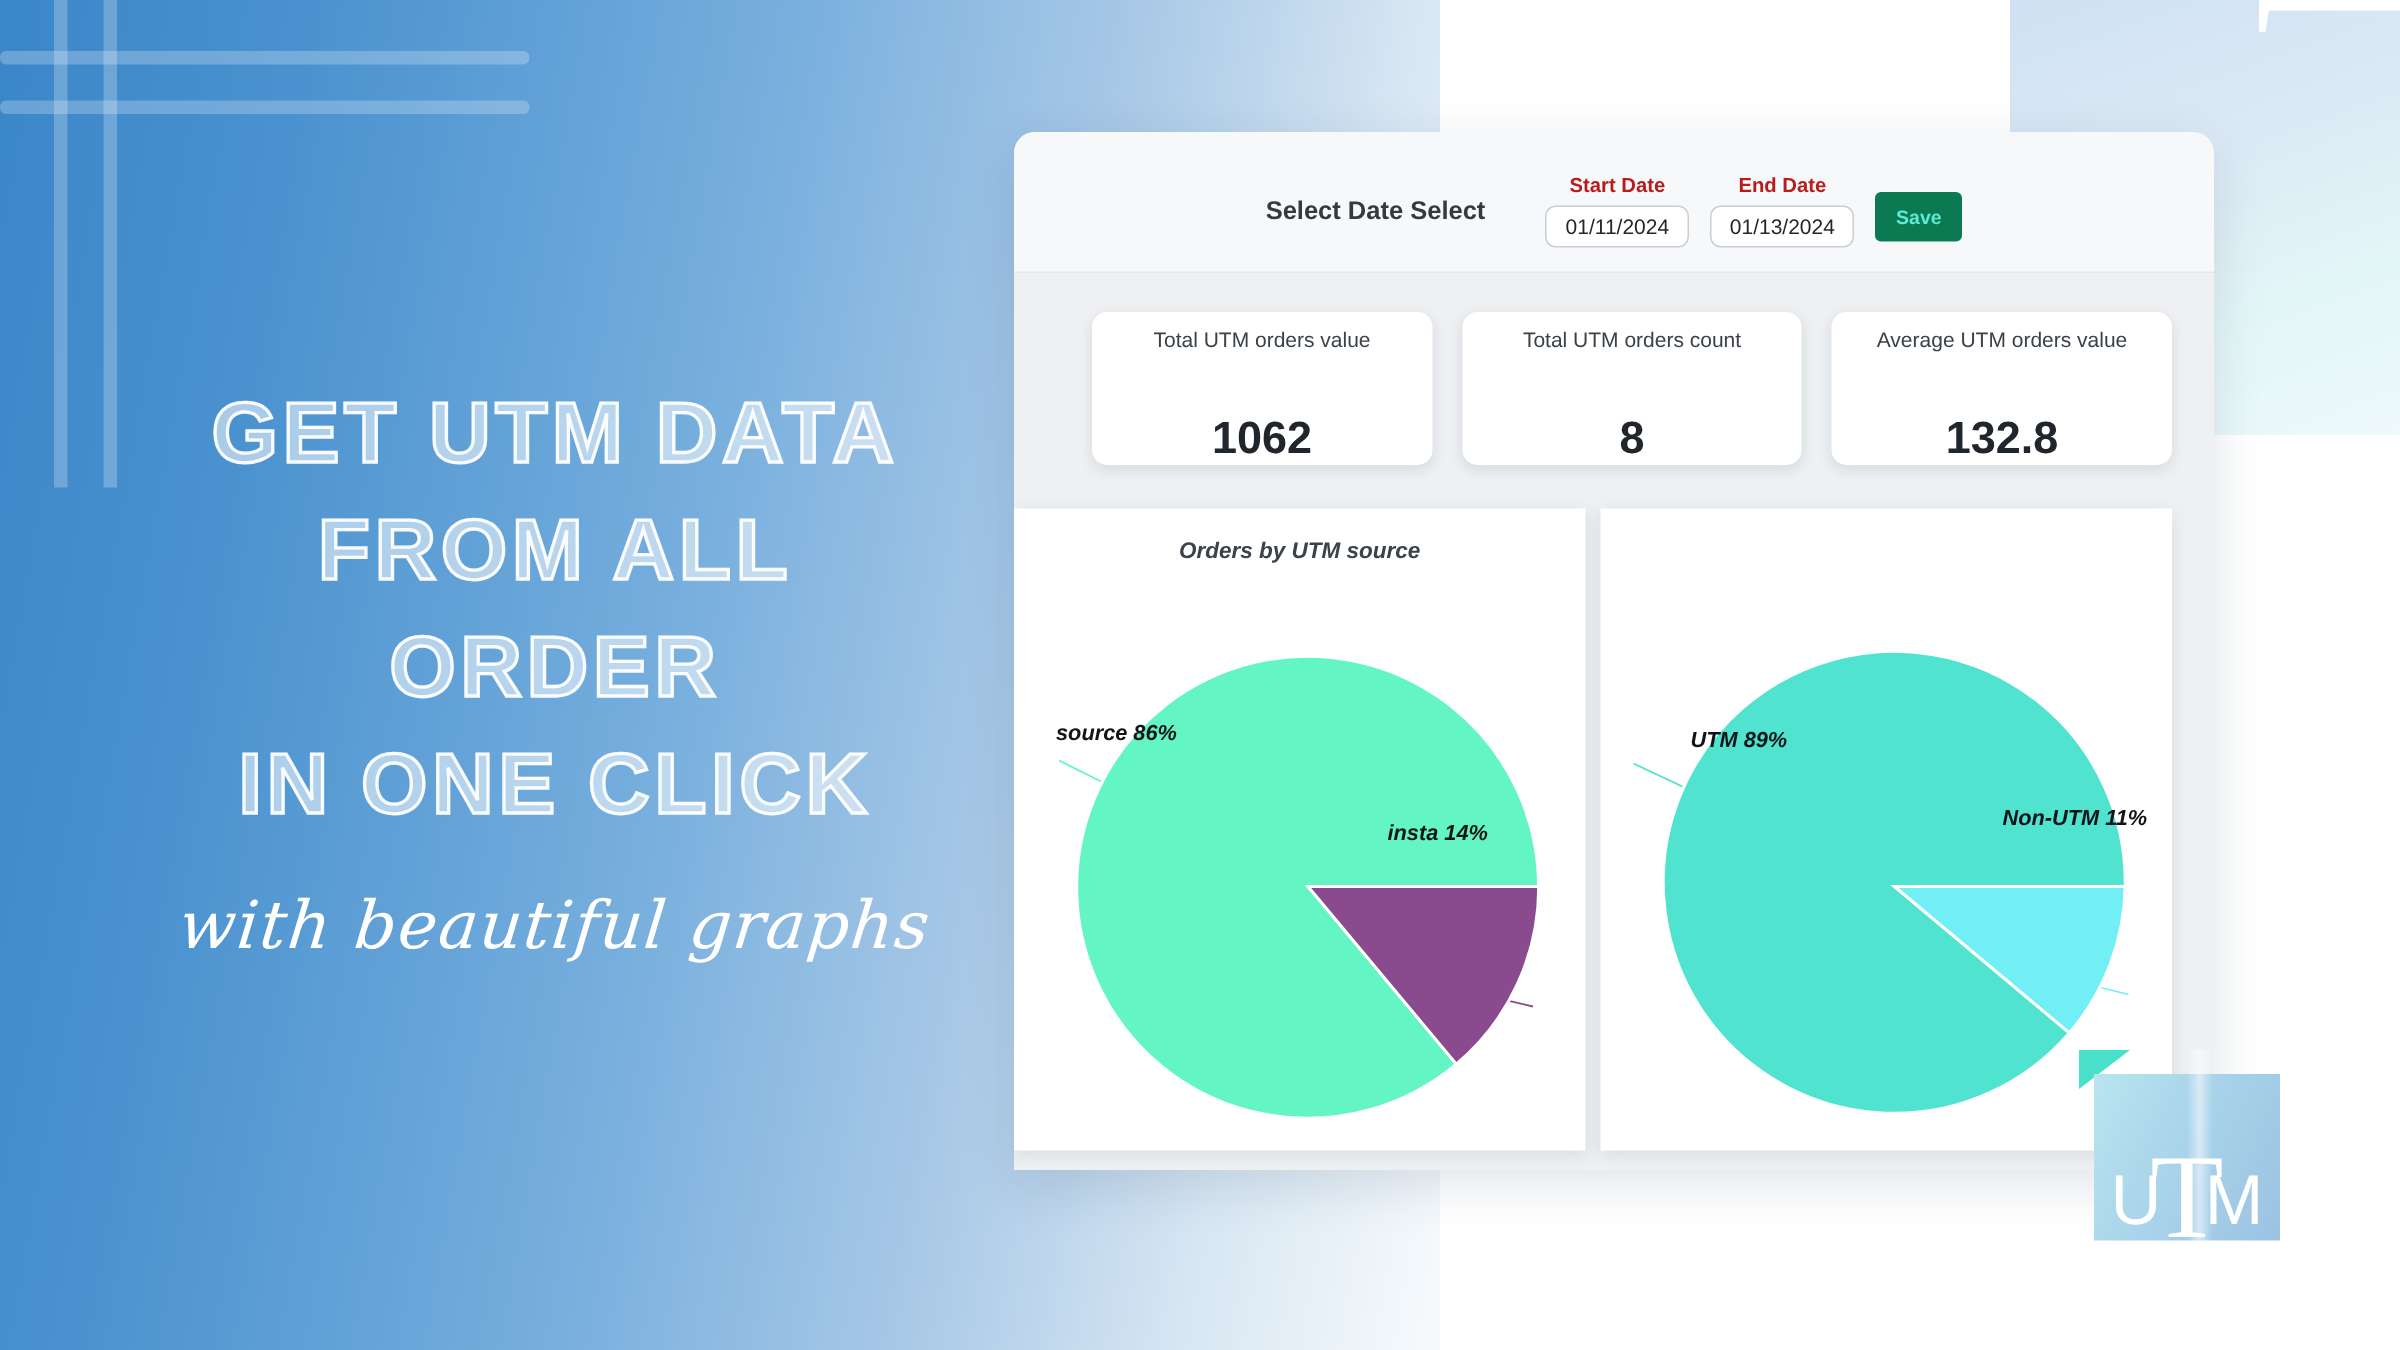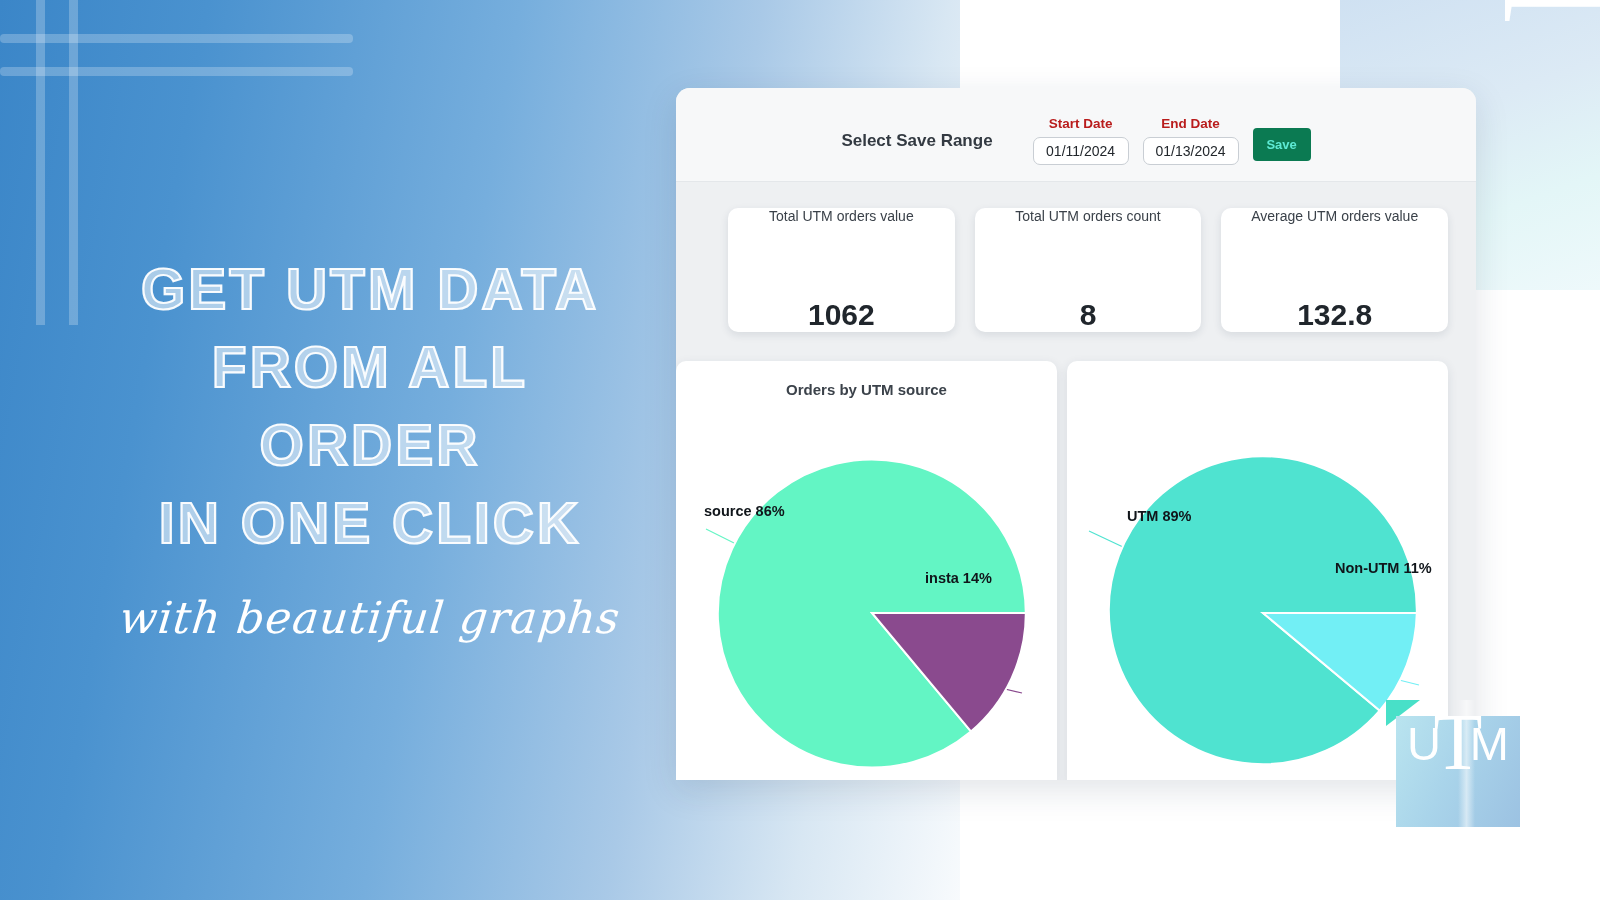--- a/index.html
+++ b/index.html
@@ -83,51 +83,51 @@
   }
   #save-button {
     width:58px; height:33px; background:#0b7a52; color:#5eead4;
     border:none; border-radius:4px; font-size:13px; font-weight:700;
     margin-bottom:4px; cursor:pointer; font-family:"Liberation Sans", sans-serif;
   }
 
   
   #stats { display:flex; gap:20px; padding:26px 28px 0 52px; }
   .stat-card {
-    flex:1; height:124px; background:#ffffff; border-radius:10px;
+    flex:1; height:102px; background:#ffffff; border-radius:10px;
     box-shadow:0 3px 9px rgba(30,50,75,0.11);
-    display:flex; flex-direction:column; align-items:center; justify-content:space-between;
+    display:flex; flex-direction:column; align-items:center; justify-content:flex-end;gap:36px;
   }
   .stat-label { font-size:14px; color:#3a4149; margin-bottom:6px; }
   .stat-value { font-size:30px; font-weight:700; color:#20262c; }
 
   
   #charts { display:flex; gap:10px; padding:29px 28px 0 0px; }
   .chart-card {
-    width:393px; height:428px; background:#ffffff; border-radius:10px;
+    width:393px; height:428px; background:#ffffff; border-radius:0;
     box-shadow:0 3px 11px rgba(30,50,75,0.10);
-    position:relative; overflow:hidden;
+    position:relative; overflow:hidden;font-style:italic;
   }
   .chart-card.left  { margin-left:0px; }
   .chart-title {
     text-align:center; padding-top:20px;
     font-size:15px; font-weight:700; color:#3b424a;
   }
   .pie-wrap { position:absolute; left:0; top:52px; width:393px; height:376px; }
   .pie-svg { display:block; margin:0 auto; }
   .pie-label {
     position:absolute; font-size:14.5px; font-weight:700; color:#10151a;
     white-space:nowrap;
   }
 
   
   #logo-badge {
     position:absolute; left:1396px; top:716px; width:124px; height:111px;
     background:linear-gradient(115deg,#b9e4ef 0%, #a9d4ea 45%, #9cc2e2 100%);
-    display:flex; align-items:flex-start; justify-content:center;
+    display:flex; align-items:flex-end; justify-content:center;
   }
   #logo-badge .logo-text {
     position:relative; font-family:"Liberation Sans", sans-serif;
     font-size:47px; font-weight:400; color:#ffffff; letter-spacing:0px;
   }
   #logo-badge .logo-T {
     position:absolute; left:50%; top:50%;
     transform:translate(-50%,-52%);
     font-family:"Liberation Serif", serif;
     font-size:80px; color:#ffffff; line-height:1;
@@ -163,21 +163,21 @@
     <span class="ln">FROM ALL</span>
     <span class="ln">ORDER</span>
     <span class="ln">IN ONE CLICK</span>
   </div>
   <div id="subline">with beautiful graphs</div>
 </div>
 
 <div id="dashboard">
 
   <div id="daterow">
-    <div id="daterange-label">Select Save Range</div>
+    <div id="daterange-label">Select Date Select</div>
 
     <div class="date-group">
       <div class="date-caption">Start Date</div>
       <input class="date-input" type="text" value="01/11/2024" style="">
     </div>
 
     <div class="date-group">
       <div class="date-caption">End Date</div>
       <input class="date-input" type="text" value="01/13/2024" style="">
     </div>

